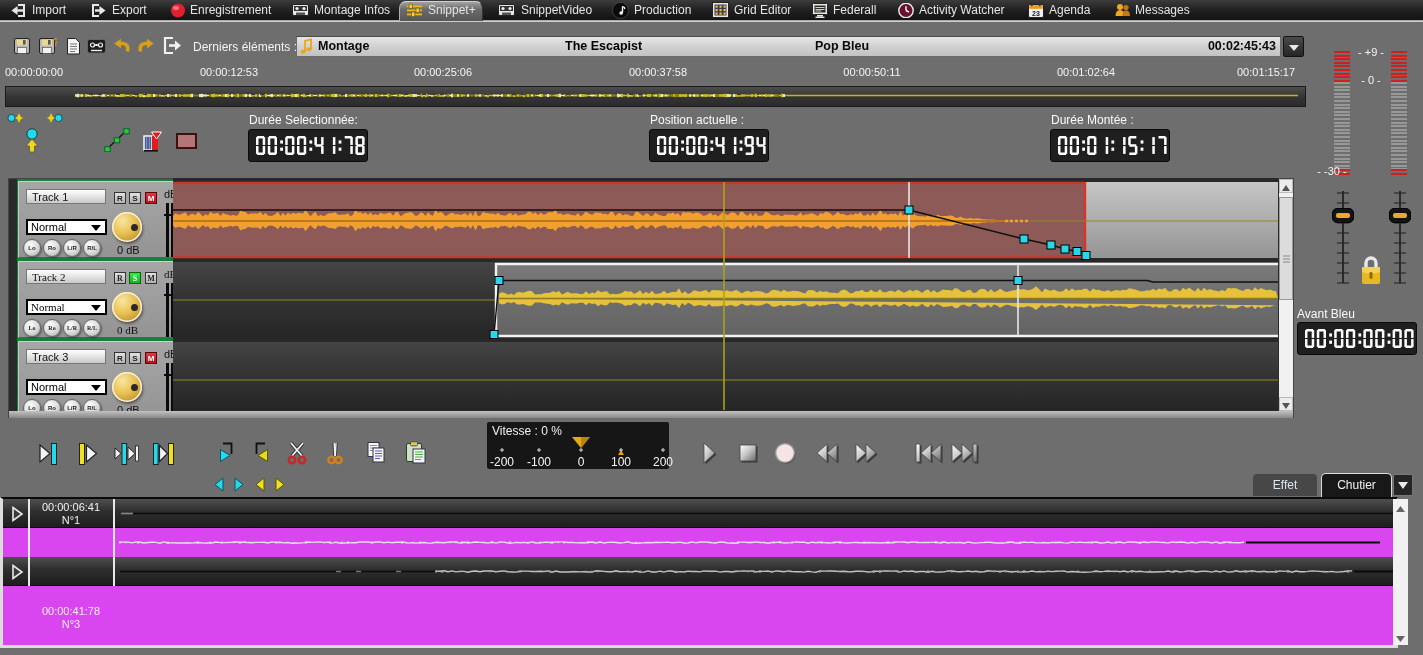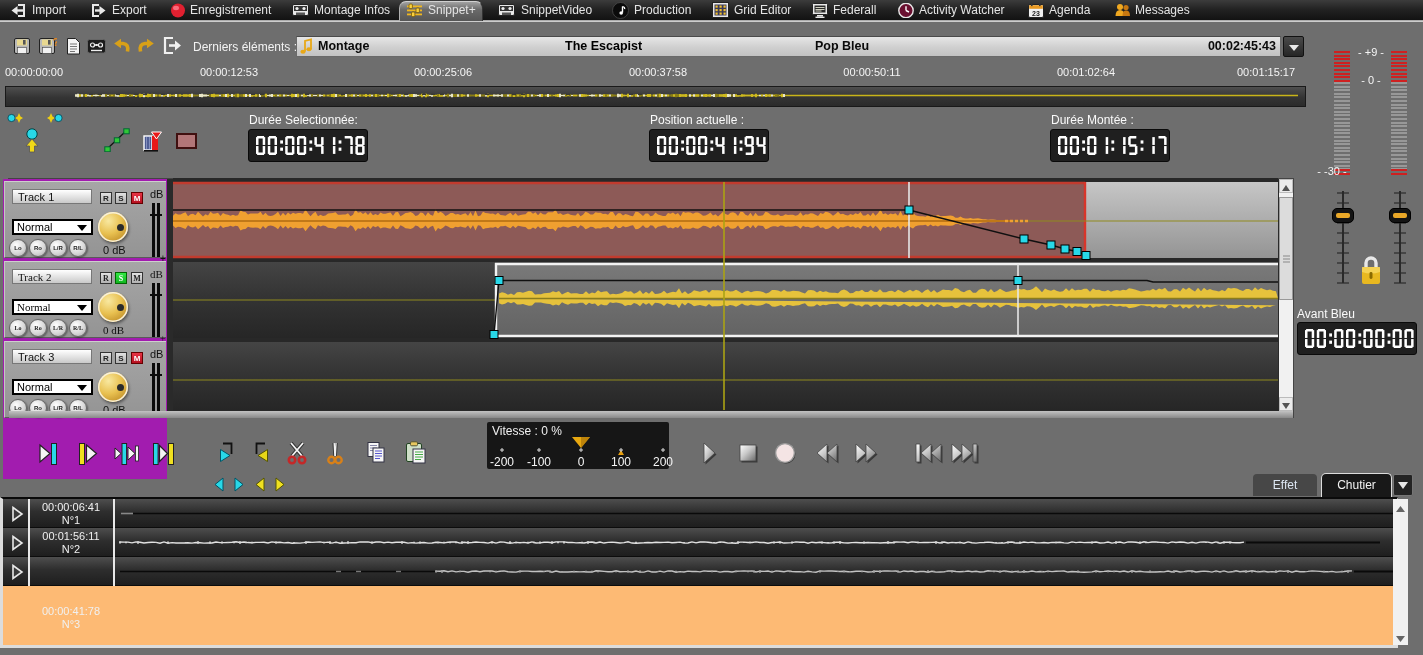--- a/index.html
+++ b/index.html
@@ -15,21 +15,21 @@
 #comboarr{left:1283px;top:36px;width:21px;height:21px;background:linear-gradient(#4a4a4a,#262626);border:1px solid #111;border-radius:2px;}
 #comboarr:after{content:"";position:absolute;left:5px;top:8px;border-left:5px solid transparent;border-right:5px solid transparent;border-top:6px solid #e8e8e8;}
 
 .rul{position:absolute;top:66px;color:#f5f5f5;font-size:11px;white-space:nowrap;}
 #ovw{left:5px;top:86px;width:1301px;height:21px;background:linear-gradient(#4e4e4e,#343434 55%,#2b2b2b);border:1px solid #191919;}
 
 .lcdlab{position:absolute;color:#fafafa;font-size:12px;white-space:nowrap;}
 .lcd{position:absolute;width:120px;height:33px;background:#1f1f1f;border-radius:3px;border:1px solid #0a0a0a;}
 
 #trackframe{left:8px;top:178px;width:1286px;height:240px;background:#2a2a2a;border:1px solid #444;}
-#leftpanel{left:3px;top:179px;width:164px;height:300px;background:#a21caf;overflow:hidden;}
+#leftpanel{left:17px;top:179px;width:164px;height:232px;background:#15803d;overflow:hidden;}
 .thead{position:absolute;left:10px;width:162px;height:77px;background:linear-gradient(#a6a6a6,#949494);border-top:1px solid #cecece;border-left:1px solid #c6c6c6;border-bottom:1px solid #5a5a5a;}
 .tname{position:absolute;left:7px;top:7px;width:80px;height:15px;background:linear-gradient(#ffffff,#c9c9c9);border:1px solid #777;font-size:11px;color:#111;padding:1px 0 0 5px;}
 .rsm{position:absolute;top:10px;width:12px;height:12px;background:linear-gradient(#e2e2e2,#b2b2b2);border:1px solid #333;font-size:8px;font-weight:bold;color:#222;text-align:center;line-height:11px;}
 .rsm.m1{background:linear-gradient(#e83545,#b60f20);color:#fff;border-color:#600;}
 .rsm.s2{background:linear-gradient(#35e845,#0fb620);color:#fff;border-color:#060;}
 .dbl{position:absolute;left:145px;top:6px;font-size:11px;color:#111;}
 .mbar{position:absolute;width:3px;background:#0a0a0a;}
 .normal{position:absolute;left:7px;top:37px;width:81px;height:16px;background:#fff;border:2px solid #000;font-size:11px;color:#000;padding-left:3px;}
 .normal:after{content:"";position:absolute;right:4px;top:4px;border-left:5px solid transparent;border-right:5px solid transparent;border-top:6px solid #000;}
 .knob{position:absolute;left:93px;top:30px;width:30px;height:30px;border-radius:50%;background:radial-gradient(circle at 35% 30%,#f8e8a0,#e8c050 45%,#c89830 75%,#a87818);box-shadow:1px 2px 3px rgba(0,0,0,.45), inset 0 0 0 1.5px #f8f0d8;}
@@ -43,21 +43,21 @@
 
 .meter{position:absolute;top:51px;width:16px;}
 .mseg{width:16px;}
 .mlab{position:absolute;color:#f5f5f5;font-size:11px;width:62px;text-align:center;white-space:nowrap;}
 
 #vitpanel{left:487px;top:422px;width:182px;height:47px;background:#161616;border-radius:2px;}
 #vitpanel .vt{position:absolute;left:5px;top:2px;color:#f0f0f0;font-size:12px;}
 .vlab{position:absolute;top:34px;color:#f5f5f5;font-size:12px;text-align:center;width:40px;}
 .tabx{position:absolute;font-size:12px;text-align:center;}
 
-#botpanel{left:0px;top:497px;width:1398px;height:151px;background:#fdba74;border-left:3px solid #dcdcdc;border-bottom:3px solid #dcdcdc;border-right:1px solid #dcdcdc;border-top:2px solid #0a0a0a;}
+#botpanel{left:0px;top:497px;width:1398px;height:151px;background:#d946ef;border-left:3px solid #dcdcdc;border-bottom:3px solid #dcdcdc;border-right:1px solid #dcdcdc;border-top:2px solid #0a0a0a;}
 .brow{position:absolute;left:0;width:1390px;height:29px;background:linear-gradient(#4e4e4e,#2e2e2e 45%,#1e1e1e);border-bottom:1px solid #0c0c0c;}
 .bsep{position:absolute;top:0;width:2px;height:87px;background:#e8e8e8;}
 .btime{position:absolute;width:82px;color:#f0f0f0;font-size:11px;text-align:center;line-height:13px;}
 #bsb{position:absolute;left:1390px;top:0px;width:15px;height:146px;background:#f1f1f1;}
 </style></head><body>
 <div id="stage">
 <div class="abs" id="menubar"></div>
 <div class="abs" id="menuline"></div>
 <div class="abs" id="tab-active"></div>
 <svg class="abs" style="left:10px;top:4px" width="17" height="13">
@@ -1104,26 +1104,20 @@
 <div class="abs" style="left:1393px;top:474px;width:20px;height:22px;background:#242424;border:1px solid #777;border-radius:2px;"><svg width="18" height="20">
         <path d="M4 7 L14 7 L9 14 z" fill="#e8e8e8"></path>
       </svg></div>
 <div class="abs" id="botpanel">
       <div class="brow" style="top:0px;">
         <svg class="abs" style="left:8px;top:7px" width="14" height="16">
           <path d="M2 1.5 L11 8 L2 14.5 z" fill="#3a3a3a" stroke="#e8e8e8" stroke-width="1.6"></path>
         </svg>
         <div class="btime" style="left:27px;top:2px;">00:00:06:41<br>N°1</div>
       </div>
-      <div class="brow" style="top:29px;">
-        <svg class="abs" style="left:8px;top:7px" width="14" height="16">
-          <path d="M2 1.5 L11 8 L2 14.5 z" fill="#3a3a3a" stroke="#e8e8e8" stroke-width="1.6"></path>
-        </svg>
-        <div class="btime" style="left:27px;top:2px;">00:01:56:11<br>N°2</div>
-      </div>
       <div class="brow" style="top:58px;">
         <svg class="abs" style="left:8px;top:7px" width="14" height="16">
           <path d="M2 1.5 L11 8 L2 14.5 z" fill="#3a3a3a" stroke="#e8e8e8" stroke-width="1.6"></path>
         </svg>
         <div class="btime" style="left:27px;top:2px;margin-top:46px;">00:00:41:78<br>N°3</div>
       </div>
       <div class="bsep" style="left:25px;"></div>
       <div class="bsep" style="left:110px;"></div>
       <svg class="abs" id="bwave" style="left:113px;top:0px" width="1277px" height="88">
         <path d="M17 14.5 H1279" stroke="#0a0a0a" stroke-width="1.6" fill="none"></path>

